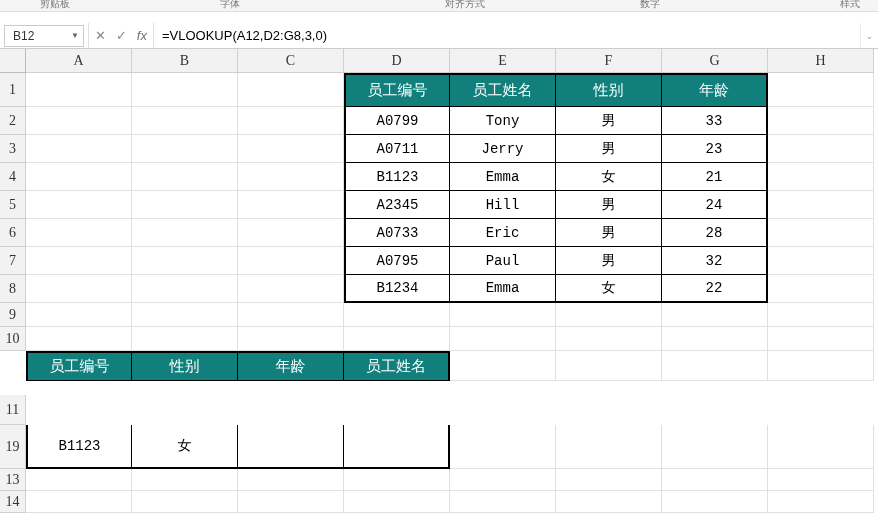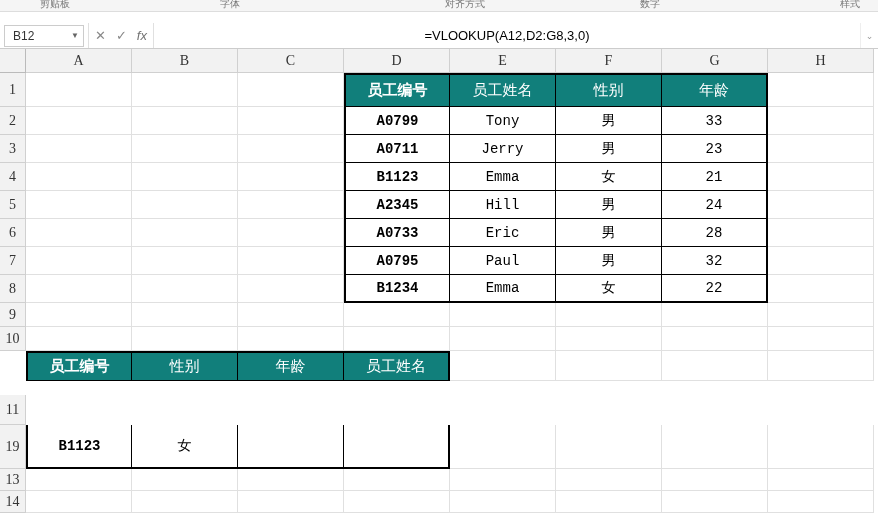--- a/index.html
+++ b/index.html
@@ -59,21 +59,20 @@
   .fb-icons span { cursor: default; }
   .fx { font-style: italic; color: #737373; }
   .formula-input {
     flex: 1;
     border: none;
     outline: none;
     padding: 0 8px;
     font-size: 13px;
     font-family: inherit;
     height: 100%;
-    text-align: center;
   }
   .fb-expand {
     width: 18px;
     text-align: center;
     color: #999;
     font-size: 9px;
     border-left: 1px solid #eee;
     height: 100%;
     display: flex;
     align-items: center;
@@ -122,21 +121,21 @@
   .hdr-teal {
     background: #117f7b;
     color: #fff;
     font-family: "Microsoft YaHei", sans-serif;
     font-size: 15px;
     font-weight: 400;
     border-right: 1px solid #000;
     border-bottom: 1px solid #000;
   }
   .tbl-border-top { border-top: 2px solid #000; }
-  .tbl-border-left { border-left: 2px solid #000; font-weight: bold; }
+  .tbl-border-left { border-left: 2px solid #000; }
   .tbl-border-right { border-right: 2px solid #000 !important; }
   .tbl-border-bottom { border-bottom: 2px solid #000 !important; text-align: center; }
   .tbl-inner {
     border-right: 1px solid #000;
     border-bottom: 1px solid #000;
   }
 </style>
 </head>
 <body>
 

